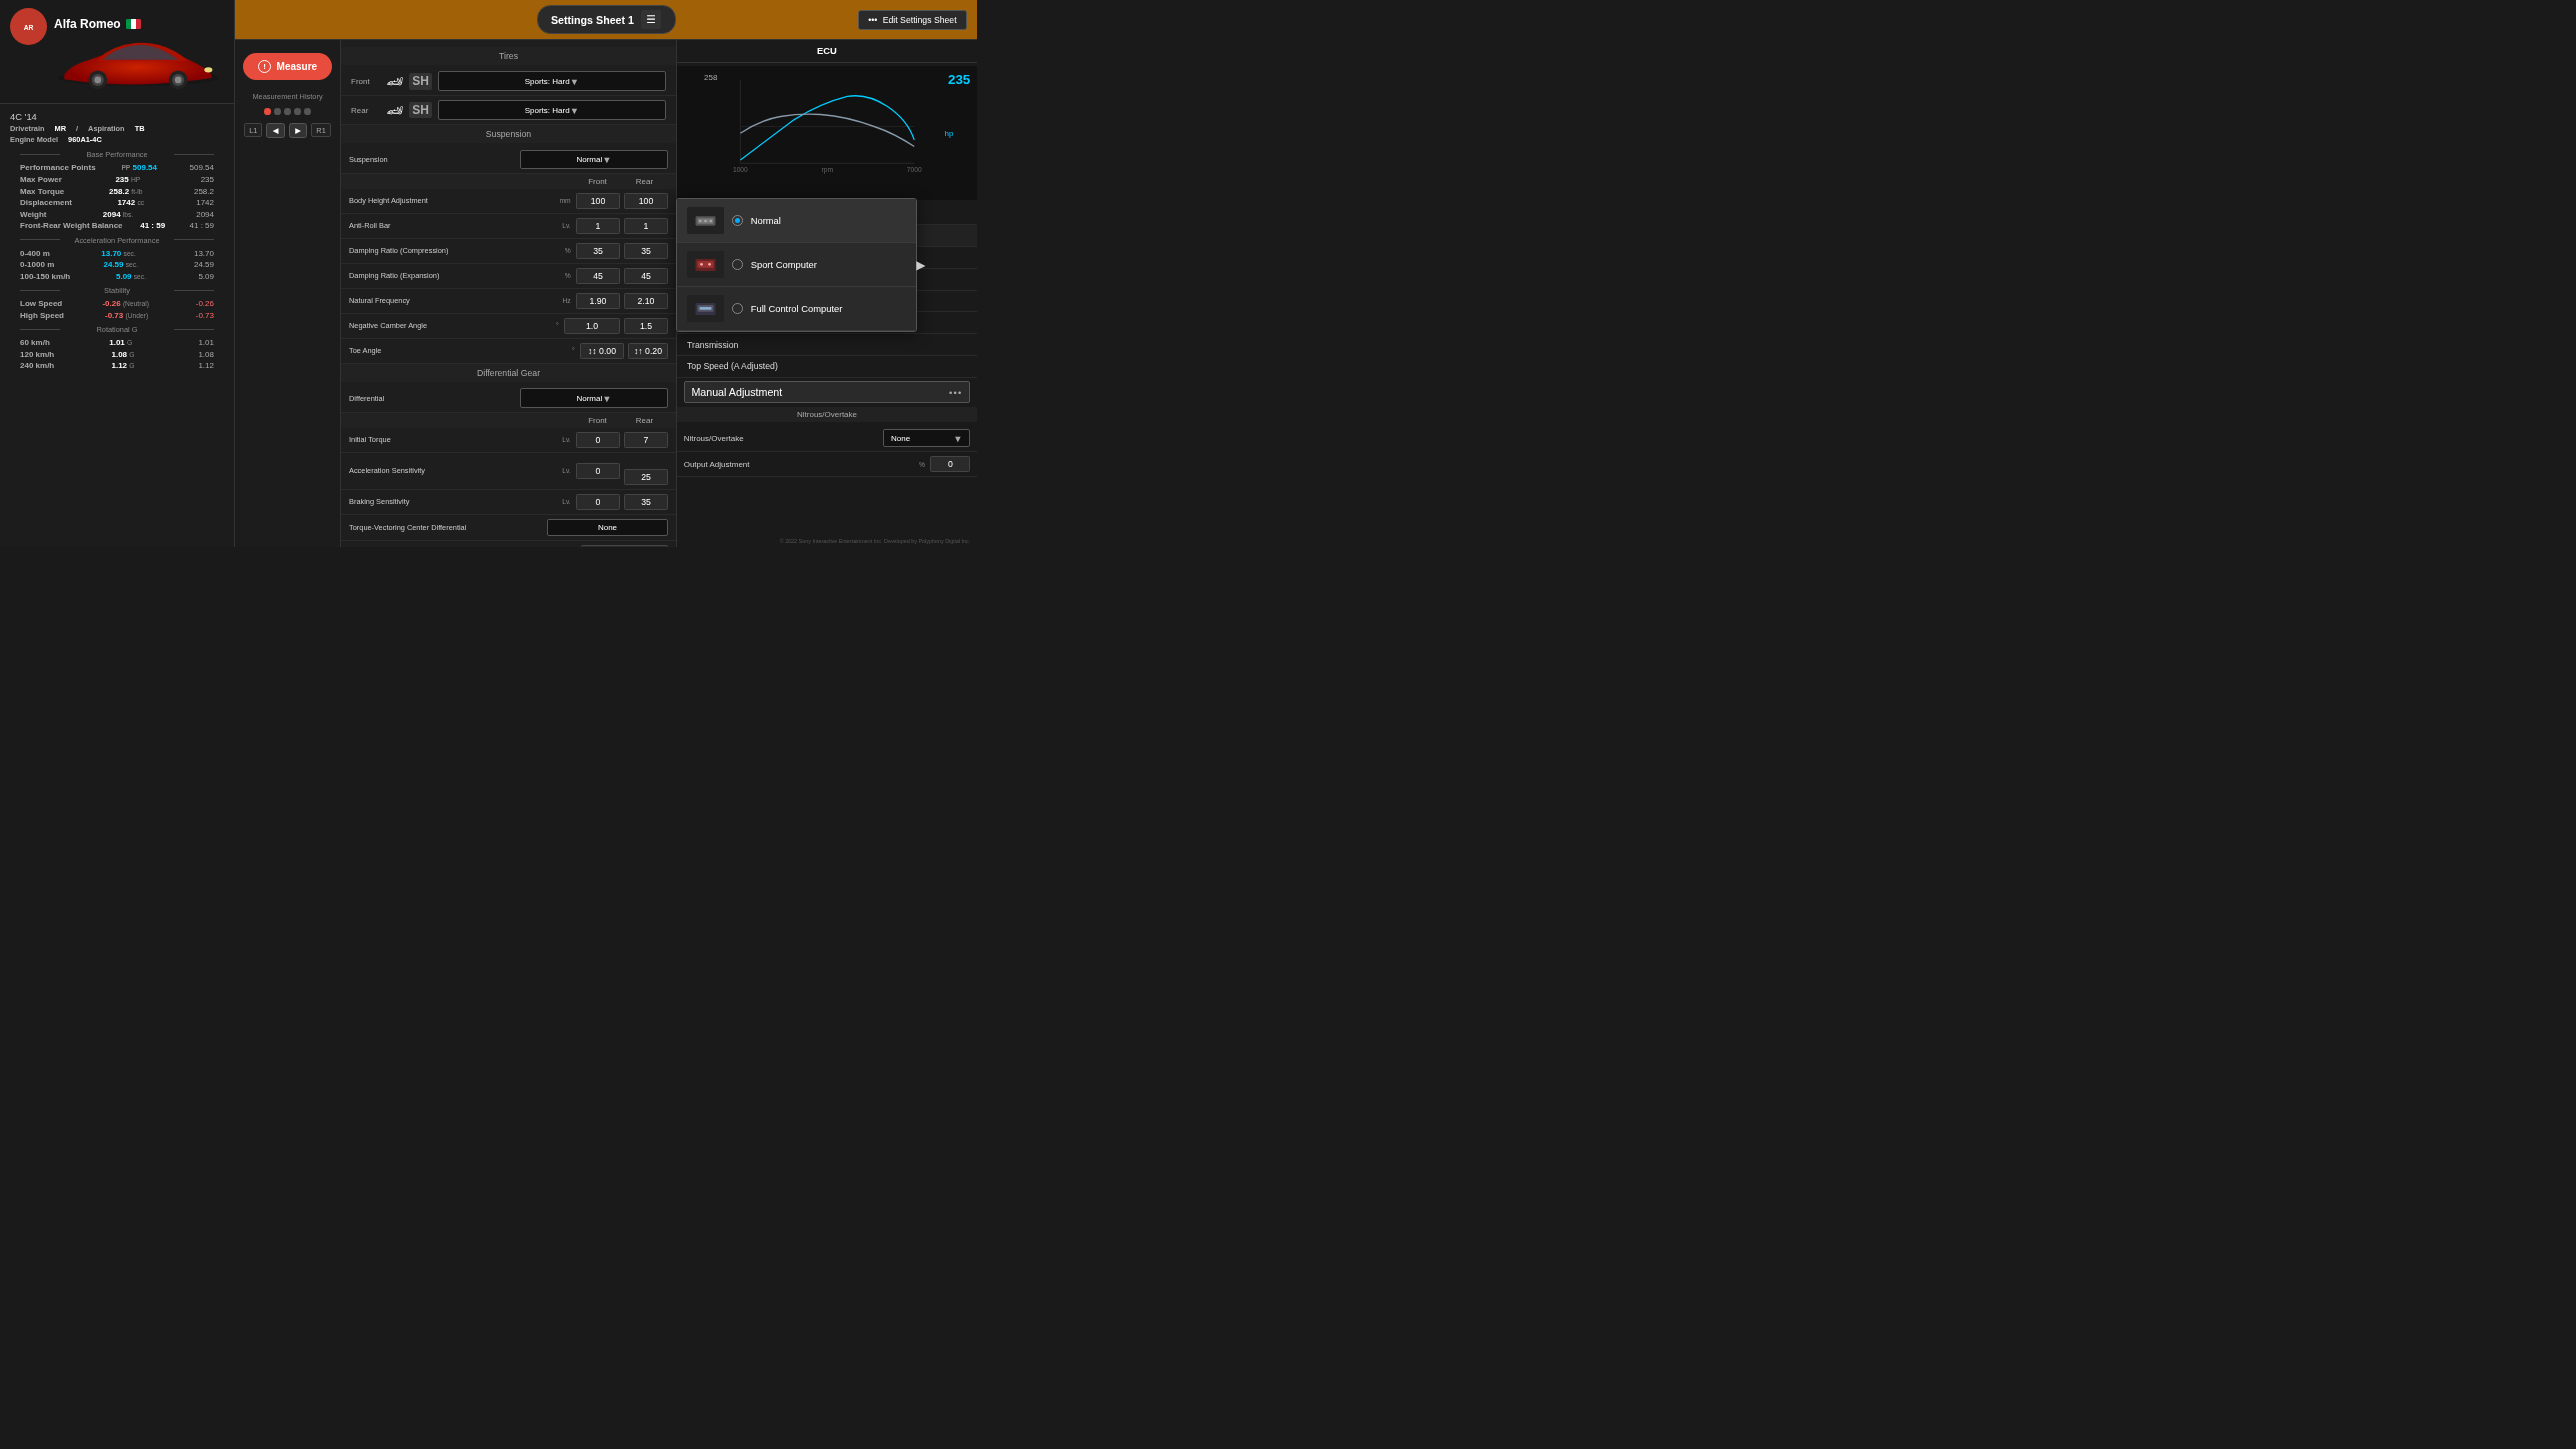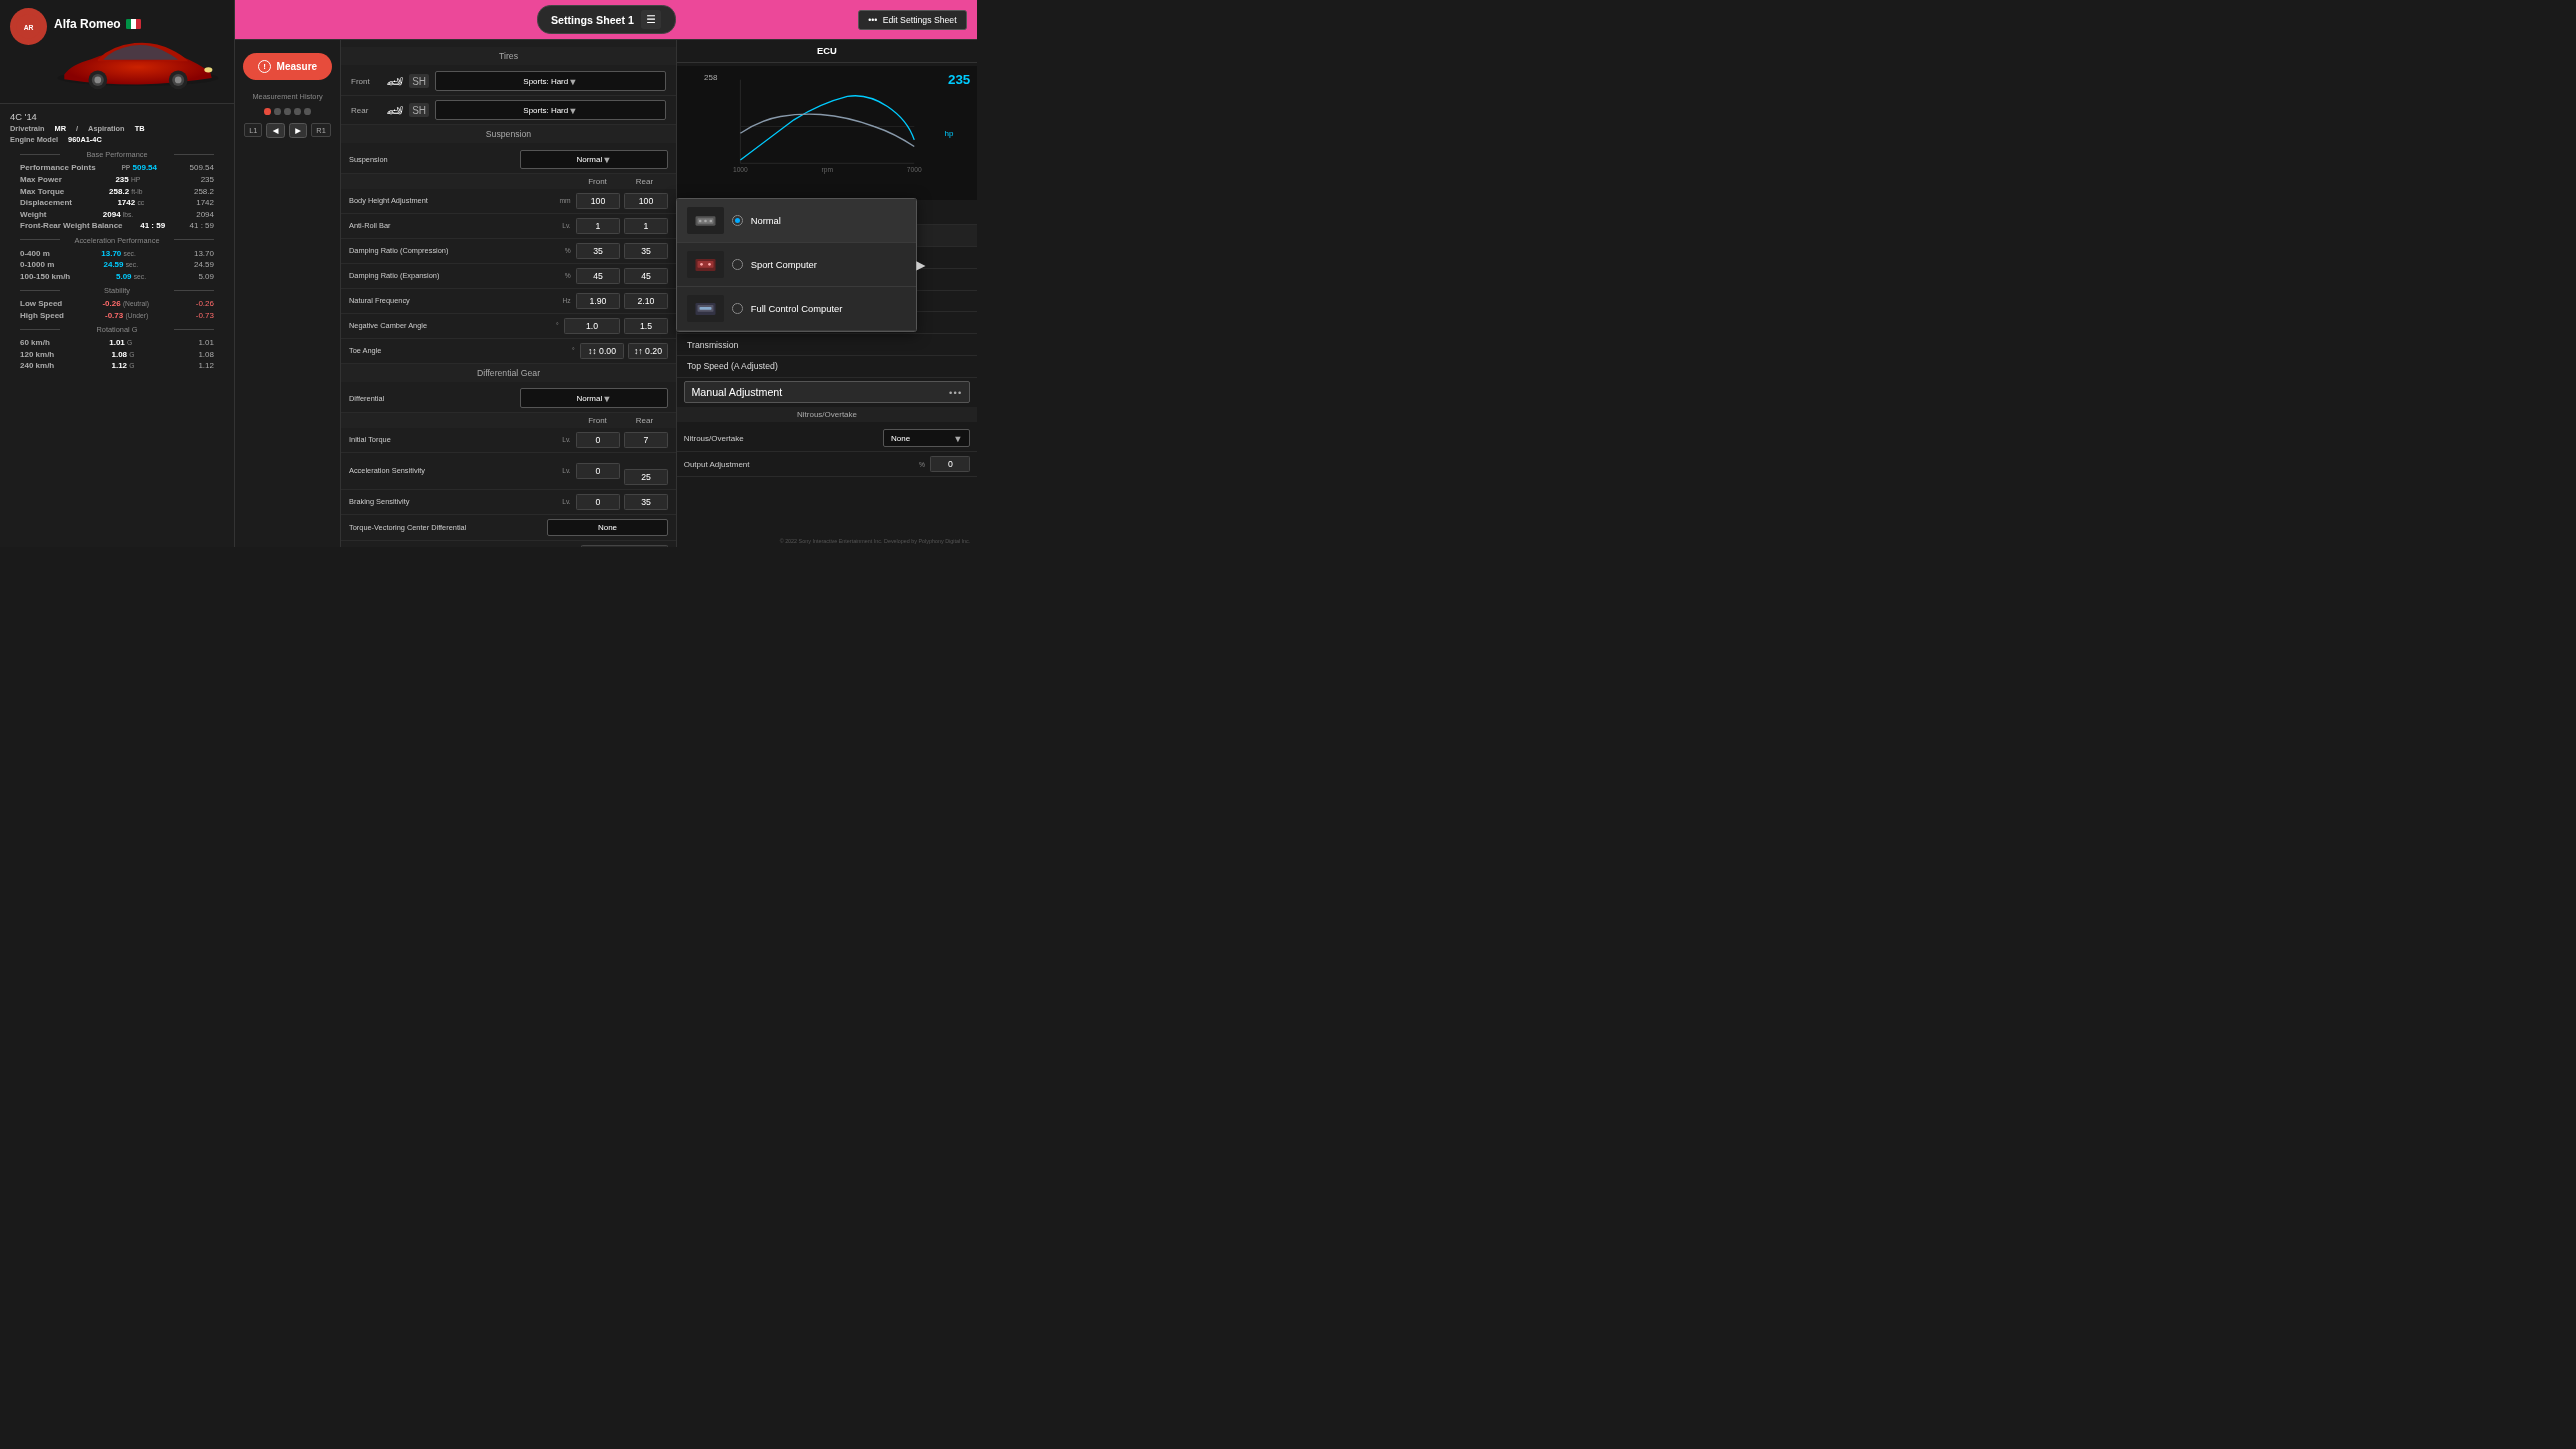--- a/index.html
+++ b/index.html
@@ -103,21 +103,21 @@
     .stat-compare { color: #aaa; font-size: 8px; }
 
     .negative { color: #ff6b6b !important; }
     .highlight { color: #00ccff !important; }
 
     
     .top-bar {
       position: absolute;
       left: 235px; top: 0;
       width: 742px; height: 40px;
-      background: #ec4899;
+      background: #a16207;
       border-bottom: 0.7px solid #333;
       display: flex; align-items: center;
       justify-content: space-between;
       padding: 0 10px;
       z-index: 10;
     }
 
     .settings-sheet-title {
       background: #2a2a2a;
       border: 0.7px solid #444;
@@ -280,21 +280,21 @@
     .tire-row {
       display: flex; align-items: center;
       padding: 4px 10px;
       border-bottom: 0.7px solid #2a2a2a;
     }
 
     .tire-label { color: #aaa; font-size: 8px; min-width: 30px; }
     .tire-icon { font-size: 13.4px; margin: 0 5.4px; }
     .tire-badge {
       background: #333; color: #aaa;
-      font-size: 10px; font-weight: normal;
+      font-size: 12px; font-weight: bold;
       padding: 1.3px 3.4px; border-radius: 2px;
       margin-right: 5.4px;
     }
 
     
     .right-panel {
       position: absolute;
       left: 676px; top: 40px;
       width: 301px; height: 507px;
       background: #1a1a1a;

